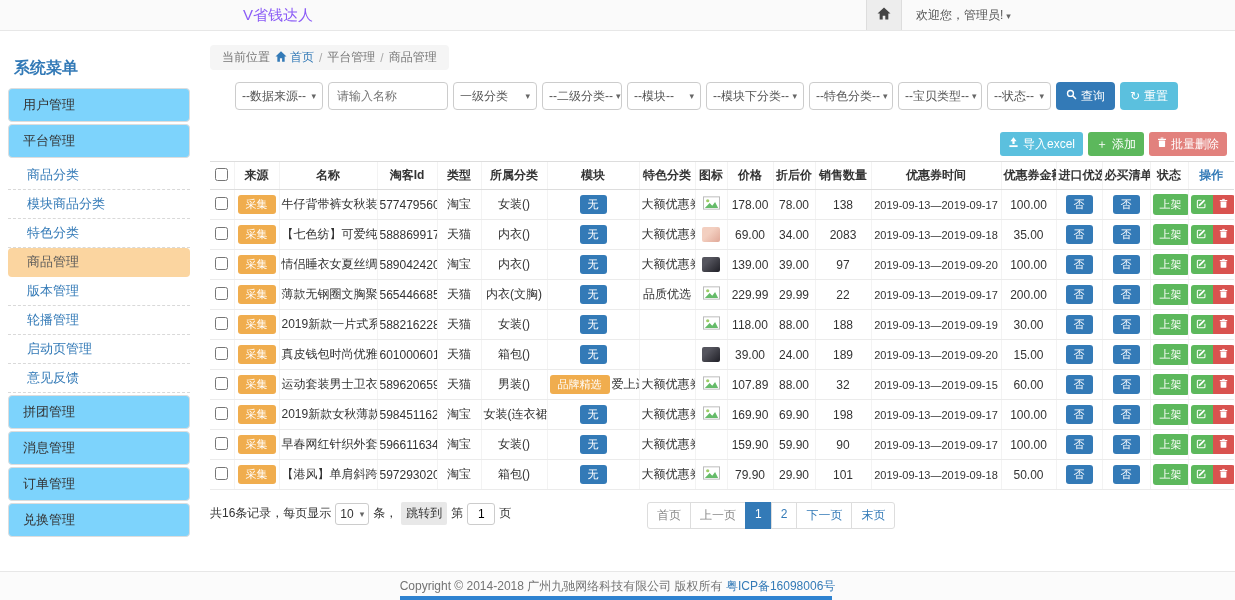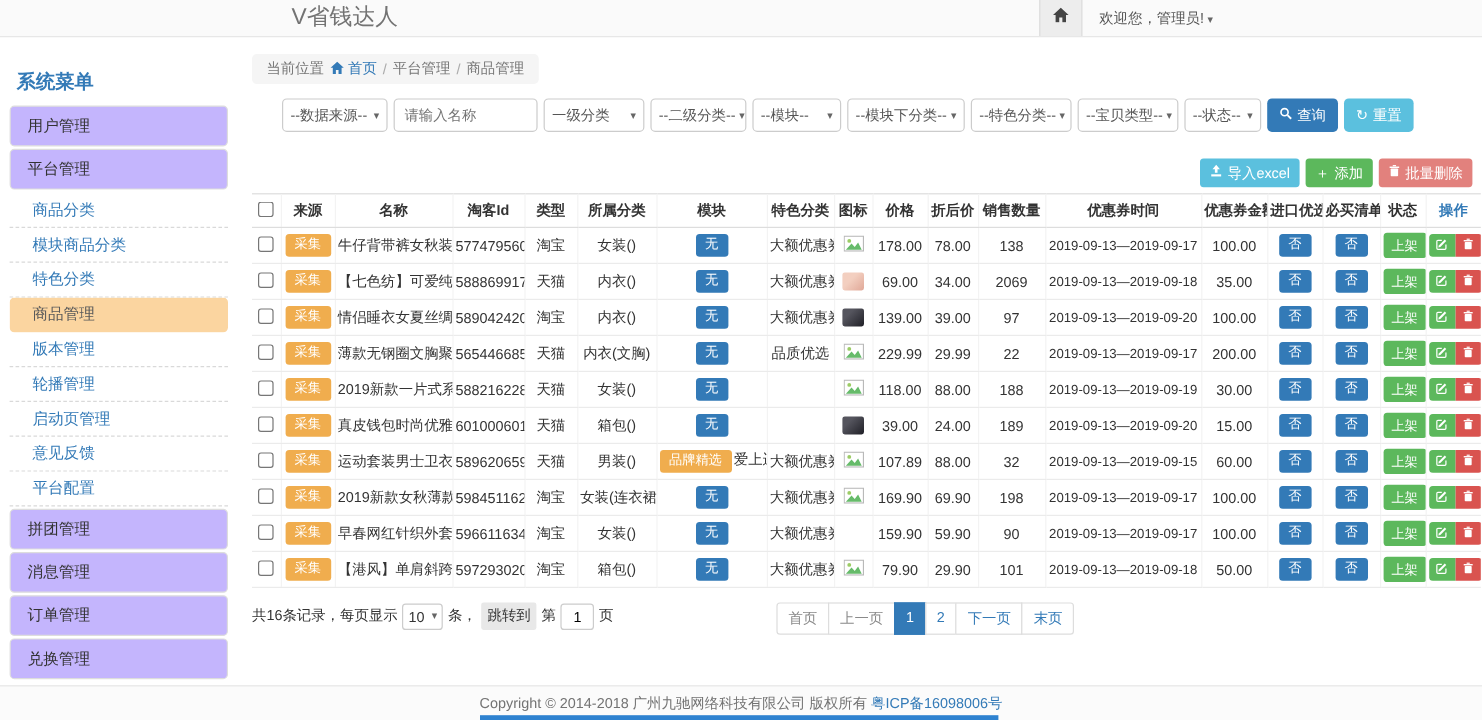--- a/index.html
+++ b/index.html
@@ -2,29 +2,29 @@
 <html style="--accent: #337ab7; --info: #5bc0de; --success: #5cb85c; --danger: #d9534f; --danger-light: #e2817d; --warning: #f0ad4e; --active-bg: #fbd5a0; --bottom-bar: #2e82d0;"><head>
 <meta charset="utf-8">
 <style>
   * { box-sizing: border-box; margin: 0; padding: 0; }
   html,body { width:1235px; height:600px; }
   body { font-family:"Liberation Sans","DejaVu Sans",sans-serif; background:#fff; overflow:hidden; }
   .page { position:relative; width:1235px; height:600px; overflow:hidden; background:#fff; }
 
   
   .topbar { position:absolute; top:0; left:0; right:0; height:31px; background:#fafafa; border-bottom:1px solid #e7e7e7; z-index:4; }
-  .brand  { position:absolute; left:243px; top:0; line-height:30px; font-size:19px; color:#737373;text-align:center; }
+  .brand  { position:absolute; left:243px; top:0; line-height:30px; font-size:15px; color:#8b5cf6;text-align:center; }
   .home-box { position:absolute; left:866px; top:0; width:36px; height:30px; background:#ededed; border-left:1px solid #ddd; border-right:1px solid #ddd; display:flex; align-items:center; justify-content:center; color:#444; cursor:pointer; }
   .welcome { position:absolute; left:916px; top:0; line-height:30px; font-size:12px; color:#555; cursor:pointer; }
   .caret-sm { font-size:9px; color:#666; margin-left:3px; }
 
   
   .sidebar { position:absolute; left:8px; top:50px; width:182px; z-index:1; }
   .sb-title { color:var(--accent); font-size:16px; font-weight:bold; padding:8px 6px 9px; }
-  .side-section { background:#c4b5fd; border:1px solid #ddd; border-radius:4px; padding:7px 14px; font-size:13px; color:#333; margin-bottom:2px; cursor:pointer; }
+  .side-section { background:#7dd3fc; border:1px solid #ddd; border-radius:4px; padding:7px 14px; font-size:13px; color:#333; margin-bottom:2px; cursor:pointer; }
   .side-sub { padding:1px 0 2px; }
   .side-item { font-size:13px; color:var(--accent); padding:5px 12px 5px 19px; border-bottom:1px dashed #d9d9d9; cursor:pointer; }
   .side-item.active { background:var(--active-bg); border-radius:4px; color:#5a5a5a; border-bottom-color:transparent; }
 
   
   .main { position:absolute; left:210px; top:45px; width:1017px; z-index:1; }
   .breadcrumb { display:inline-flex; align-items:center; gap:5px; background:#f5f5f5; border-radius:4px; padding:4px 12px; font-size:12px; color:#777; }
   .bc-home { color:var(--accent); display:inline-flex; align-items:center; gap:3px; cursor:pointer; }
   .bc-sep { color:#aaa; }
 
@@ -112,21 +112,20 @@
         <div class="side-section">平台管理</div>
         <div class="side-sub">
           <div class="side-item">商品分类</div>
           <div class="side-item">模块商品分类</div>
           <div class="side-item">特色分类</div>
           <div class="side-item active">商品管理</div>
           <div class="side-item">版本管理</div>
           <div class="side-item">轮播管理</div>
           <div class="side-item">启动页管理</div>
           <div class="side-item">意见反馈</div>
-          <div class="side-item">平台配置</div>
         </div>
         <div class="side-section">拼团管理</div>
         <div class="side-section">消息管理</div>
         <div class="side-section">订单管理</div>
         <div class="side-section">兑换管理</div>
       </div>
   </div>
 
   <div class="main">
 
@@ -300,21 +299,21 @@
             <td><span class="badge bg-orange badge-lg">采集</span></td>
             <td>【七色纺】可爱纯棉家...</td>
             <td>588869917501</td>
             <td>天猫</td>
             <td>内衣()</td>
             <td><span class="badge badge-lg bg-blue">无</span></td>
             <td>大额优惠券</td>
             <td><span class="thumb thumb-pink"></span></td>
             <td>69.00</td>
             <td>34.00</td>
-            <td>2069</td>
+            <td>2083</td>
             <td class="c-date">2019-09-13—2019-09-18</td>
             <td>35.00</td>
             <td><span class="badge bg-blue badge-lg">否</span></td>
             <td><span class="badge bg-blue badge-lg">否</span></td>
             <td><span class="status-badge">上架</span></td>
             <td><span class="ops">
                 <button class="op-btn op-edit">
                   <span><svg width="11" height="11" viewBox="0 0 16 16">
                       <path d="M13 8.5 V13 a1.3 1.3 0 0 1 -1.3 1.3 H3.3 A1.3 1.3 0 0 1 2 13 V4.6 a1.3 1.3 0 0 1 1.3 -1.3 H8" fill="none" stroke="#fff" stroke-width="1.5"></path>
                       <path d="M6.2 11.3 l-2.4 .6 .6-2.4 7.2-7.2 1.8 1.8 z" fill="#fff"></path>

